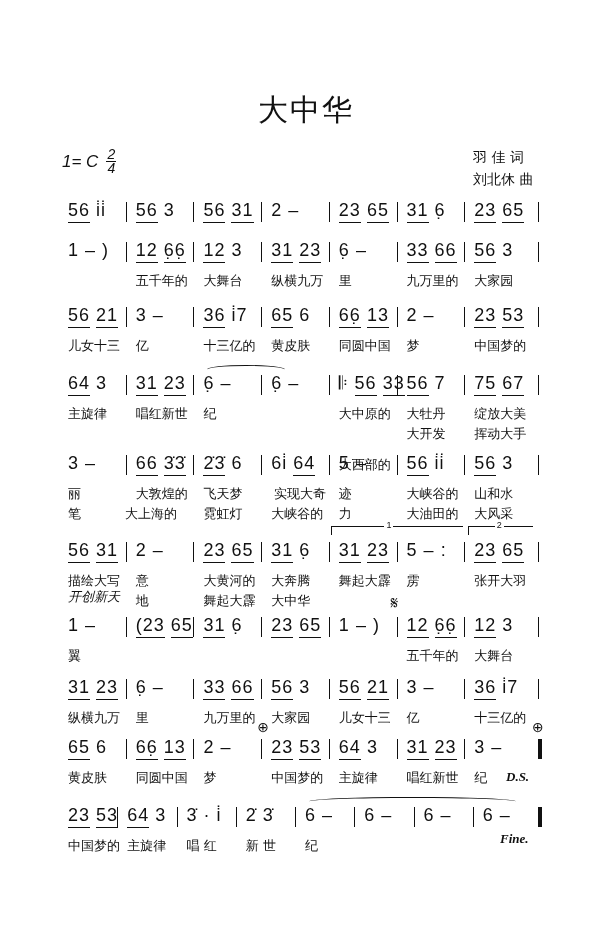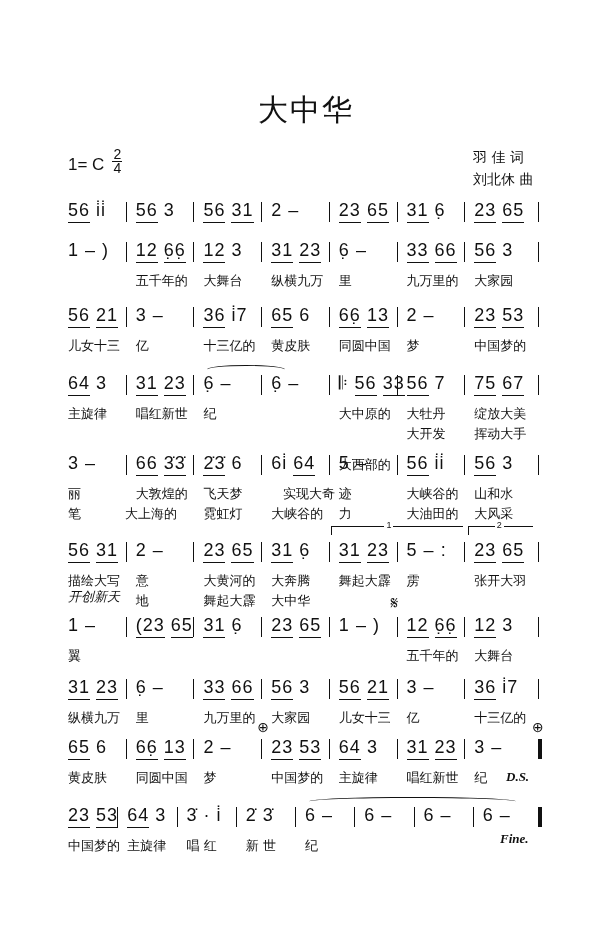--- a/index.html
+++ b/index.html
@@ -1,20 +1,20 @@
 <!DOCTYPE html>
 <html><head>
 <meta charset="utf-8">
 <style>
   html, body { margin: 0; padding: 0; background: #ffffff; }
   body { width: 612px; height: 930px; position: relative; overflow: hidden;
          font-family: "Liberation Sans", "DejaVu Sans", sans-serif; color: #111; }
   .title { position: absolute; top: 90px; left: 0; width: 612px; text-align: center;
            font-size: 30px; letter-spacing: 2px; font-family: "DejaVu Sans", sans-serif; }
-  .key { position: absolute; top: 148px; left: 68px; font-size: 17px; display: flex; align-items: flex-end; }
+  .key { position: absolute; top: 148px; left: 62px; font-size: 17px; display: flex; align-items: center; font-style: italic; }
   .timesig { display: inline-flex; flex-direction: column; align-items: center; margin-left: 8px; line-height: 13px; font-size: 14px; }
   .timesig .top { border-bottom: 1px solid #111; padding: 0 1px; }
   .credits { position: absolute; top: 146px; left: 473px; font-size: 14px; line-height: 22px; font-family: "DejaVu Sans", sans-serif; }
   .row { position: absolute; left: 66px; width: 480px; }
   .notes { position: absolute; top: 0; left: 0; white-space: nowrap; font-size: 18px; letter-spacing: 1px; }
   .lyr { position: absolute; left: 0; white-space: nowrap; font-size: 13px; font-family: "DejaVu Sans", sans-serif; }
   .seg { position: absolute; top: 0; }
   .u { border-bottom: 1px solid #111; padding-bottom: 2px; }
   .bar { position: absolute; width: 1px; background: #111; height: 20px; top: 2px; }
   .dbl { position: absolute; width: 4px; background: #111; height: 20px; top: 2px; }
@@ -138,21 +138,21 @@
       <span class="seg notes" style="left: 69.7143px;"><span class="u">66</span> <span class="u">3̇3̇</span> </span>
       <div class="bar" style="left: 127.429px;"></div>
       <span class="lyr" style="top: 32px; left: 69.7143px;">大敦煌的</span>
       <span class="lyr" style="top: 52px; left: 59px;">大上海的</span>
       <span class="seg notes" style="left: 137.429px;"><span class="u">2̇3̇</span> <span>6</span> </span>
       <div class="bar" style="left: 195.143px;"></div>
       <span class="lyr" style="top: 32px; left: 137.429px;">飞天梦</span>
       <span class="lyr" style="top: 52px; left: 137.429px;">霓虹灯</span>
       <span class="seg notes" style="left: 205.143px;"><span>6i̇</span> <span class="u">64</span> </span>
       <div class="bar" style="left: 262.857px;"></div>
-      <span class="lyr" style="top: 32px; left: 217px;">实现大奇</span>
+      <span class="lyr" style="top: 32px; left: 208px;">实现大奇</span>
       <span class="lyr" style="top: 52px; left: 205.143px;">大峡谷的</span>
       <span class="seg notes" style="left: 272.857px;"><span>5</span> <span>–</span> </span>
       <div class="bar" style="left: 330.571px;"></div>
       <span class="lyr" style="top: 32px; left: 272.857px;">迹</span>
       <span class="lyr" style="top: 52px; left: 272.857px;">力</span>
       <span class="seg notes" style="left: 340.571px;"><span class="u">56</span> <span>i̇i̇</span> </span>
       <div class="bar" style="left: 398.286px;"></div>
       <span class="lyr" style="top: 32px; left: 340.571px;">大峡谷的</span>
       <span class="lyr" style="top: 52px; left: 340.571px;">大油田的</span>
       <span class="seg notes" style="left: 408.286px;"><span class="u">56</span> <span>3</span> </span>

